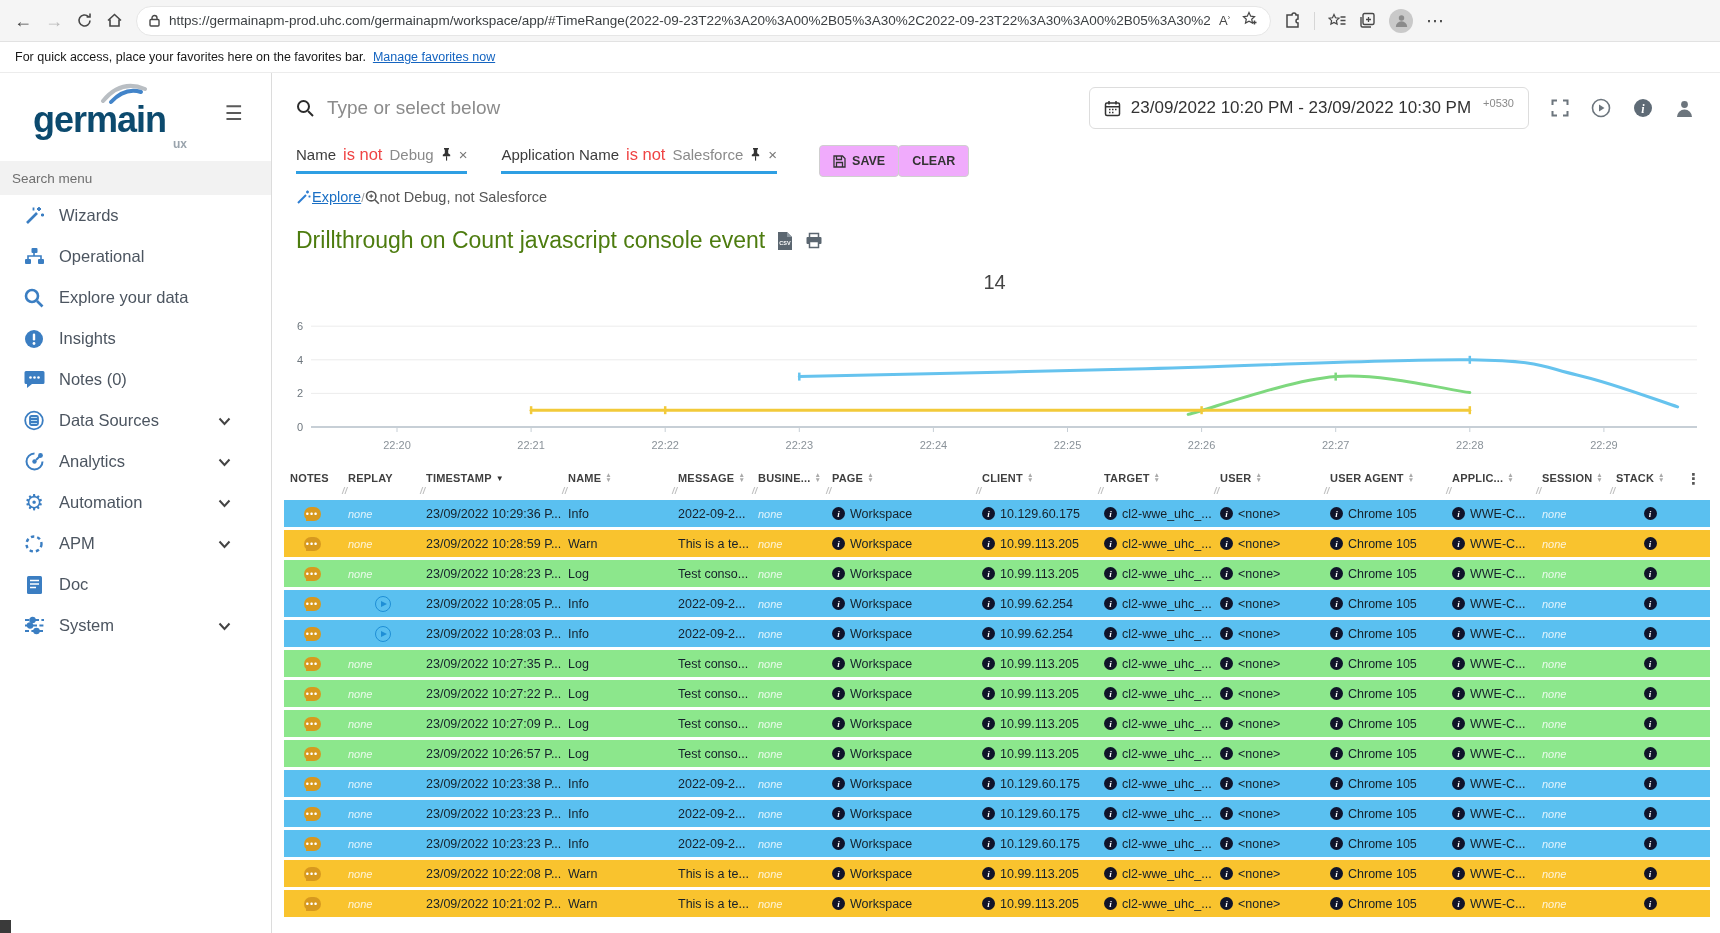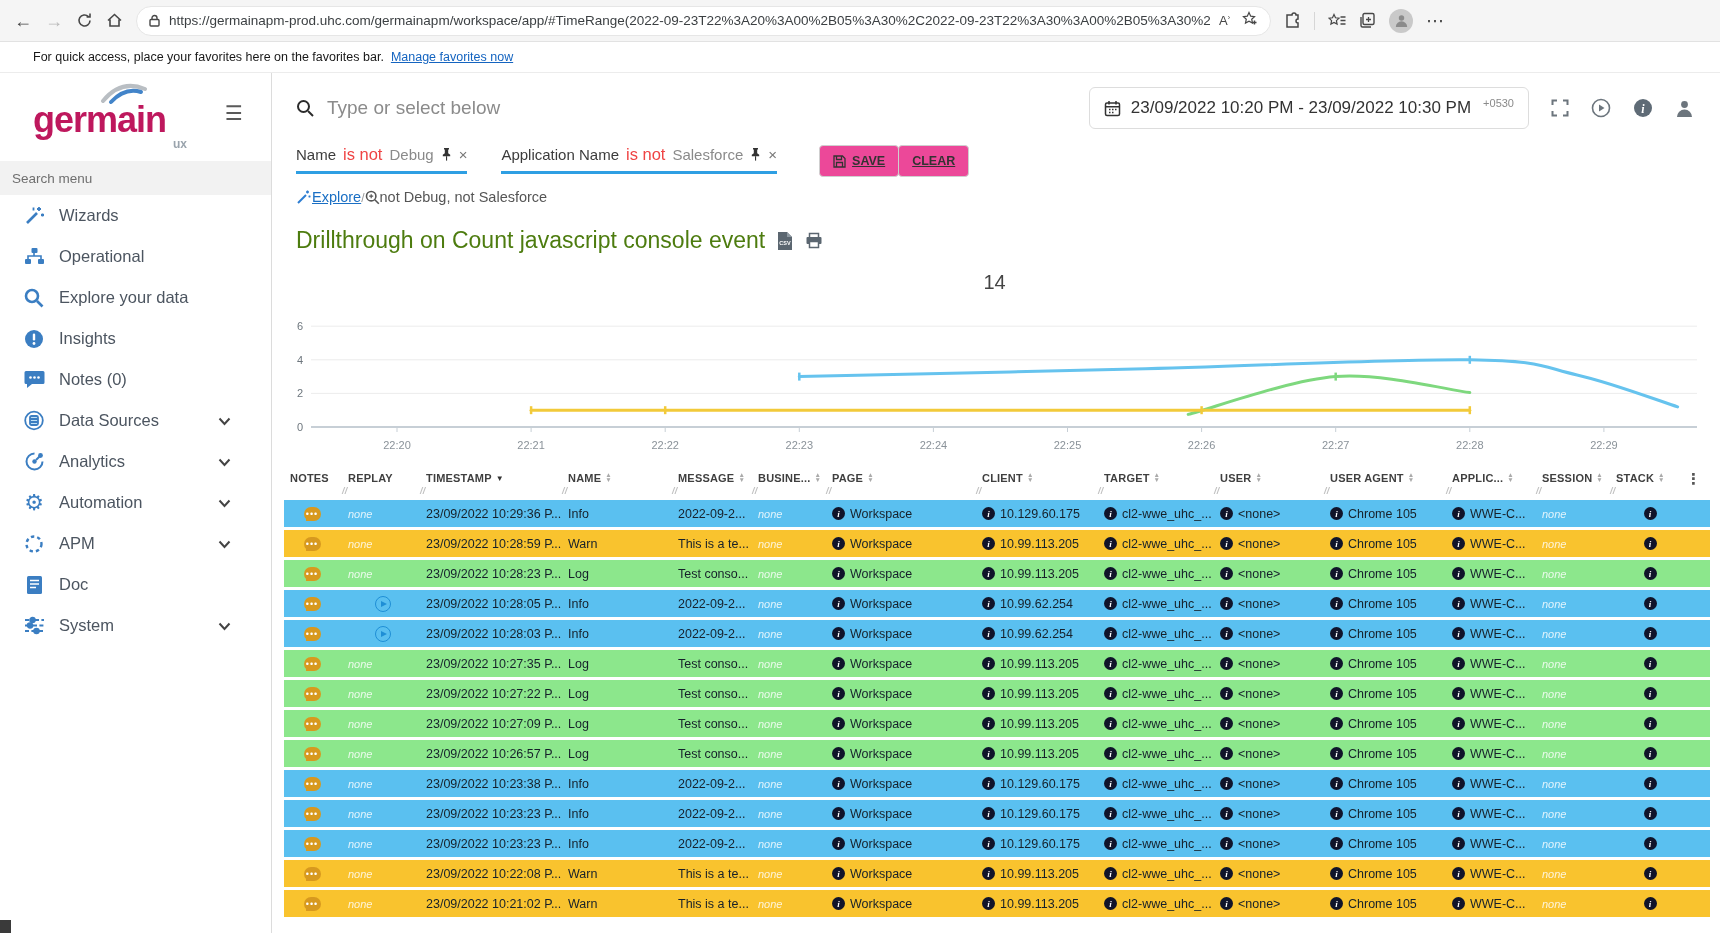--- a/index.html
+++ b/index.html
@@ -12,33 +12,33 @@
   .bico { color:#474747; font-size:18px; line-height:1; cursor:pointer; }
   .bico.dis { color:#b9b9b9; }
   .bico svg { display:block; }
   .urlpill { flex:1; max-width:1135px; height:30px; background:#fff; border:1px solid #e6e6e6;
     border-radius:15px; display:flex; align-items:center; padding:0 12px; gap:9px; }
   .url { flex:1; font-size:13.5px; color:#3c4043; white-space:nowrap; overflow:hidden; }
   .pill-right { display:flex; gap:12px; align-items:center; color:#474747; }
   .bdivider { width:1px; height:18px; background:#d6d6d6; }
   .avatar { width:24px; height:24px; border-radius:50%; background:#c9c9c9; display:flex;
     align-items:center; justify-content:center; }
-  .favbar { height:31px; display:flex; align-items:center; gap:7px; padding:0 33px;
+  .favbar { height:31px; display:flex; align-items:center; gap:7px; padding:0 15px;
     background:#fff; border-bottom:1px solid #ececec; font-size:12.5px; color:#181818; }
   .favlink { color:#1464c0; text-decoration:underline; cursor:pointer; }
 
   
   .app { display:flex; height:860px; }
   .sidebar { width:272px; border-right:1px solid #dcdcdc; background:#fff; position:relative; }
   .main { flex:1; position:relative; overflow:hidden; }
 
   
   .logo-row { position:relative; height:88px; }
   .logo-txt { position:absolute; left:33px; top:26px; font-size:36px; font-weight:bold;
-    color:#be185d; letter-spacing:-1px; }
+    color:#0c4a6e; letter-spacing:-1px; }
   .logo-sub { position:absolute; left:173px; top:64px; font-size:12px; color:#9aa4ad; font-weight:bold; }
   .logo-swoosh { position:absolute; left:95px; top:8px; }
   .burger { position:absolute; right:28px; top:28px; font-size:20px; color:#5a5a5a; cursor:pointer; }
   .menu-search { width:100%; height:34px; background:#f2f2f2; border:0; padding:0 12px;
     font-size:13.5px; color:#555; outline:none; }
   .menu-search::placeholder { color:#6f6f6f; }
   .side-item { display:flex; align-items:center; gap:13px; height:41px; padding:0 40px 0 22px;
     cursor:pointer; }
   .side-ic { width:24px; display:flex; justify-content:center; color:#3b7ec2; font-size:20px; }
   .side-label { flex:1; font-size:16.5px; color:#4c5560; }
@@ -61,23 +61,23 @@
   .filter-row { display:flex; align-items:flex-start; gap:30px; padding:10px 0 0 24px; }
   .chip { display:inline-block; }
   .chip-line { display:flex; align-items:center; gap:7px; padding-bottom:7px; }
   .chip-field { font-size:15px; color:#3c3c3c; }
   .chip-op { font-size:16.5px; color:#ef4444; }
   .chip-val { font-size:15px; color:#8a8a8a; }
   .chip-pin { color:#333; display:flex; cursor:pointer; }
   .chip-x { color:#777; font-size:15px; cursor:pointer; }
   .chip-underline { height:3px; background:#2e9fe3; }
   .fbtns { display:flex; margin-left:12px; }
-  .fbtn { display:flex; align-items:center; gap:6px; border:1px solid #cfcfcf; background:#ec4899;
+  .fbtn { display:flex; align-items:center; gap:6px; border:1px solid #cfcfcf; background:#f0abfc;
     border-radius:4px; padding:8px 13px; font-size:12.5px; color:#333; font-weight:bold;
-    cursor:pointer; font-family:"Liberation Sans",sans-serif;text-decoration:underline; }
+    cursor:pointer; font-family:"Liberation Sans",sans-serif; }
   .fbtn + .fbtn { margin-left:-1px; }
 
   
   .breadcrumb { display:flex; align-items:flex-end; gap:0; padding:12px 0 0 24px; font-size:14.5px; }
   .bc-link { color:#1a6fc4; text-decoration:underline; cursor:pointer; }
   .bc-sep { color:#999; font-size:12px; }
   .bc-cur { color:#555; }
   .bc-ic { display:flex; color:#2d7dd2; }
   .bc-zoom { display:flex; color:#555; }
   .title-row { display:flex; align-items:center; gap:12px; padding:22px 0 0 24px; }

